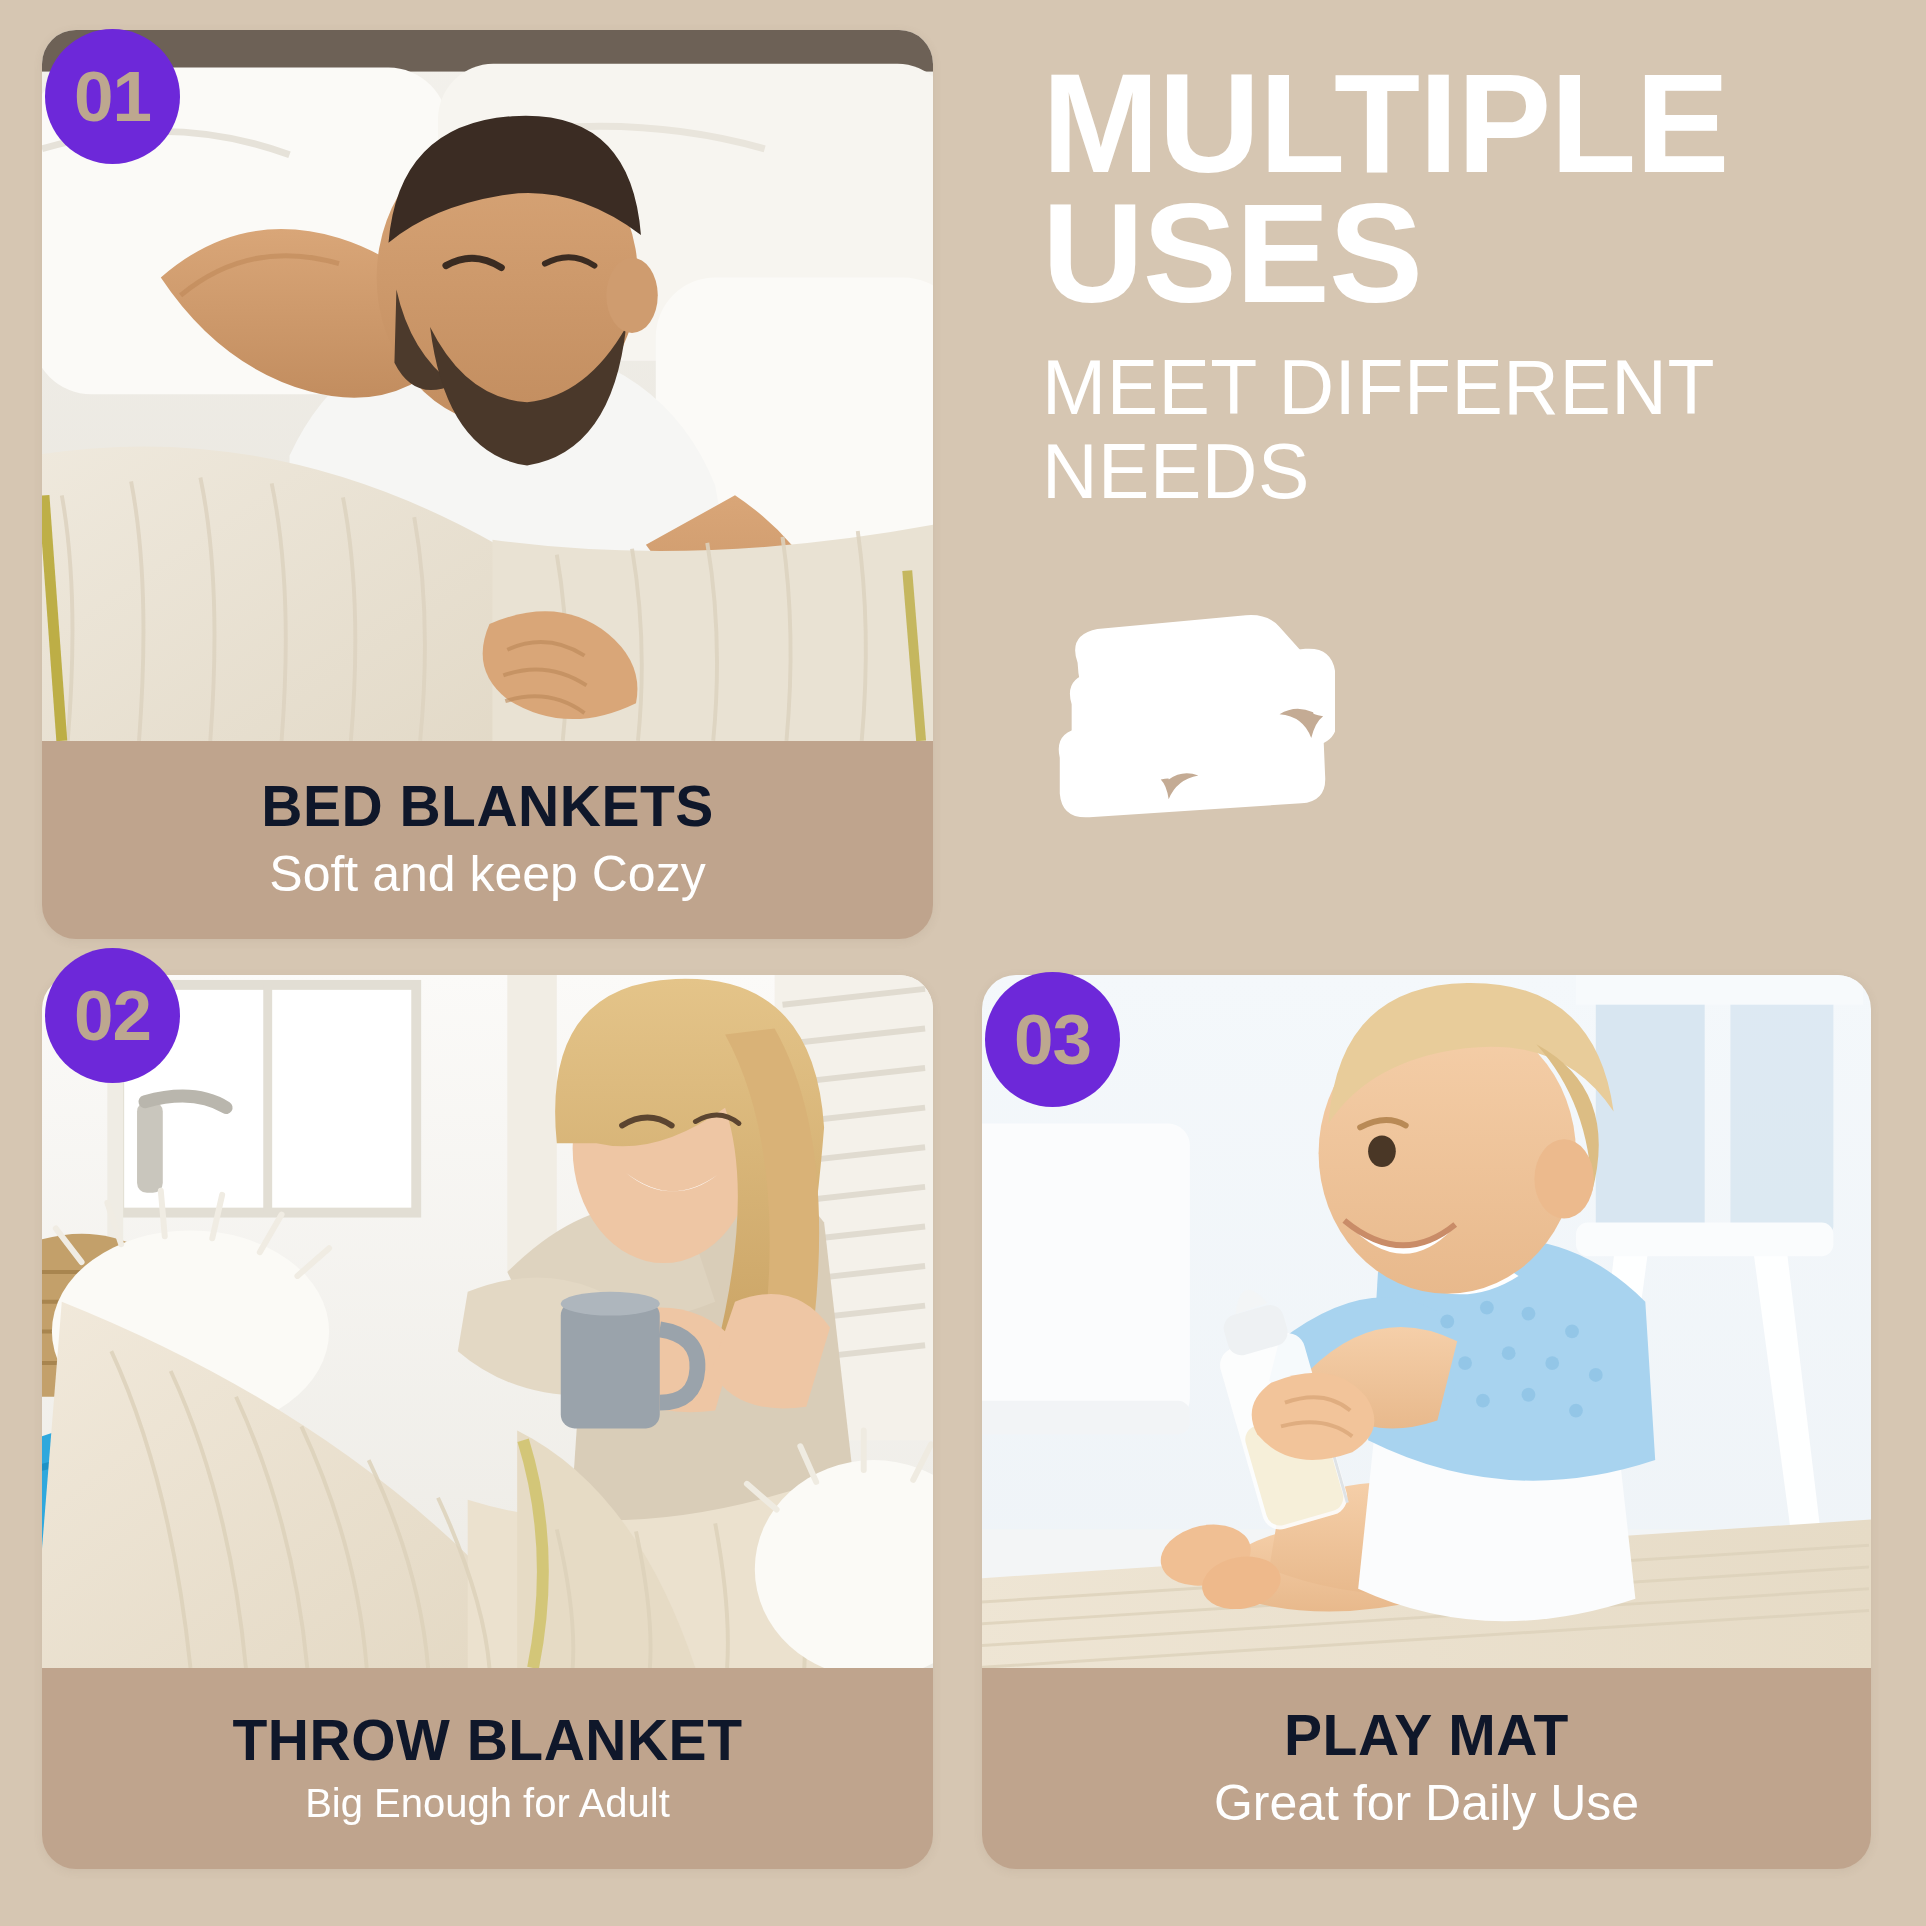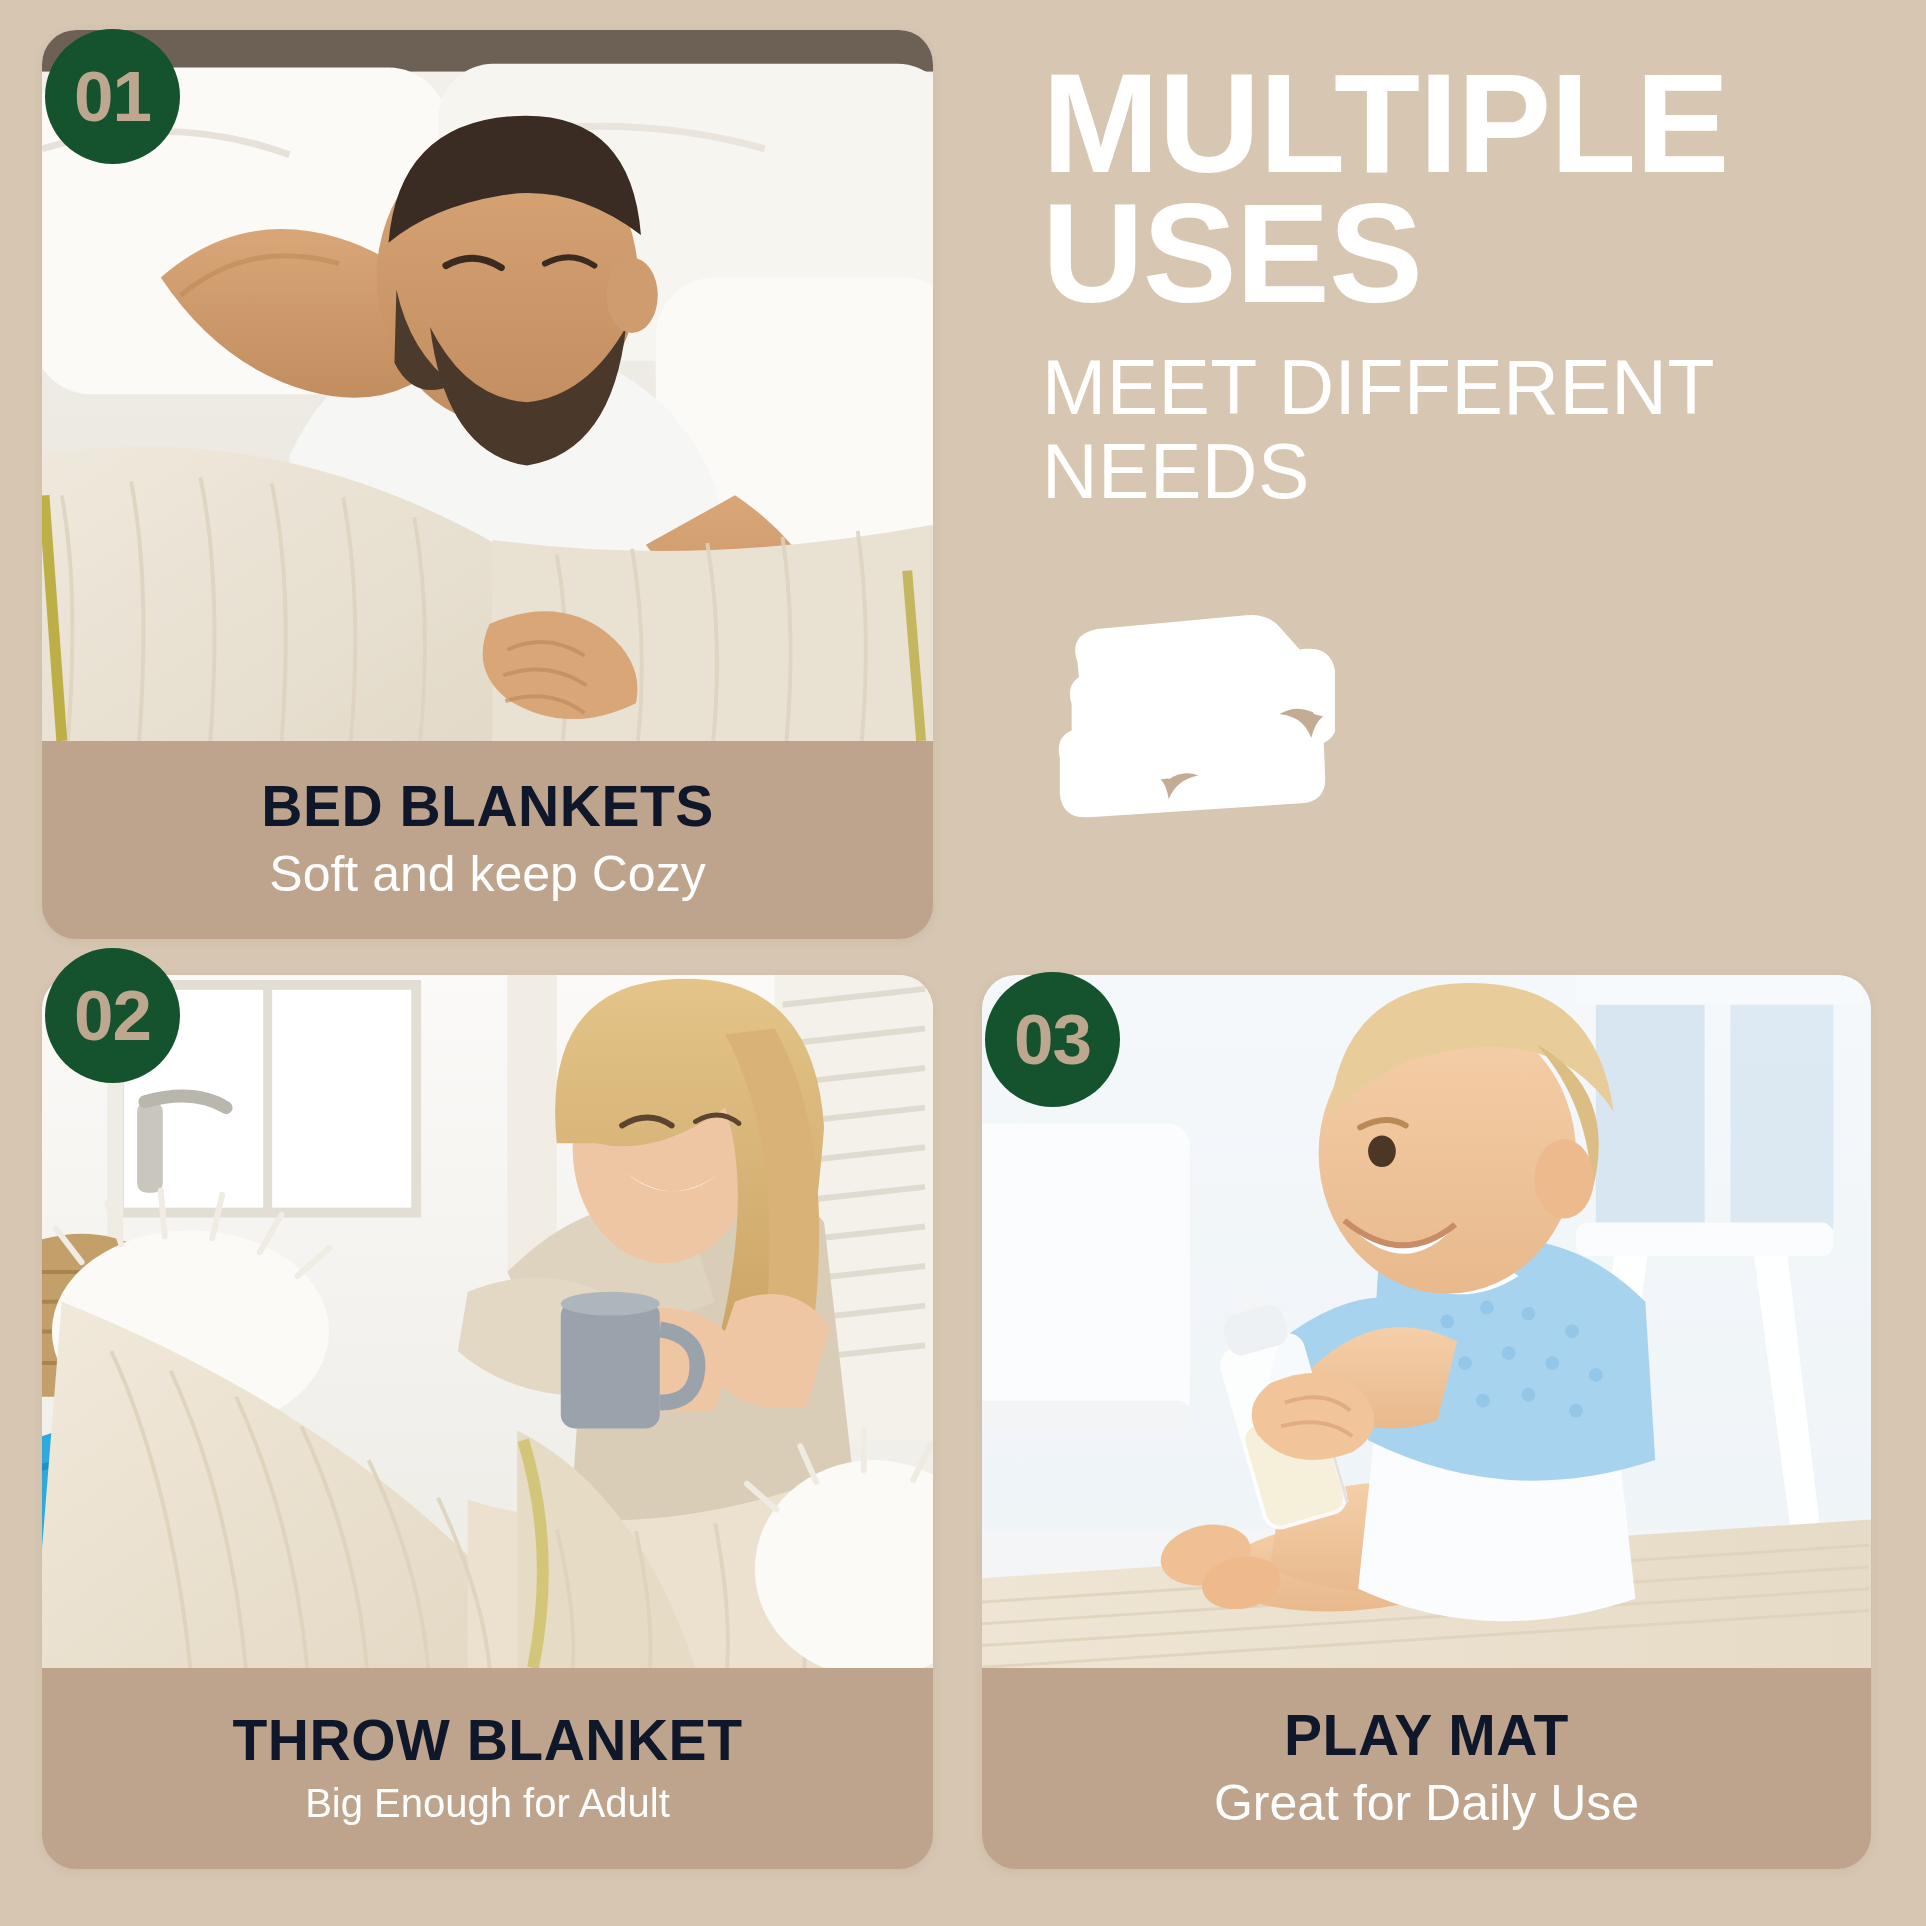--- a/index.html
+++ b/index.html
@@ -34,21 +34,21 @@
   #card2 .cap-sub{font-size:40px;}
 
   #card3{left:982px;top:975px;width:889px;height:894px;}
   #card3 .photo{height:693px;}
   #card3 .caption{height:201px;}
   #card3 .cap-title{font-size:57px;margin-bottom:12px;}
   #card3 .cap-sub{font-size:50px;}
 
   
   .badge{position:absolute;width:135px;height:135px;border-radius:50%;
-         background:#14532d;display:flex;align-items:center;justify-content:center;
+         background:#6d28d9;display:flex;align-items:center;justify-content:center;
          color:#bda78f;font-weight:bold;font-size:71px;letter-spacing:-1px;z-index:6;}
   #badge1{left:45px;top:29px;}
   #badge2{left:45px;top:948px;}
   #badge3{left:985px;top:972px;}
 
   
   #header{position:absolute;left:1042px;top:59px;width:851px;}
   #headline{color:#fff;font-weight:bold;font-size:141px;line-height:.92;
             letter-spacing:-1px;margin:0;}
   #subhead{color:#fff;font-weight:300;font-size:77px;line-height:1.08;

